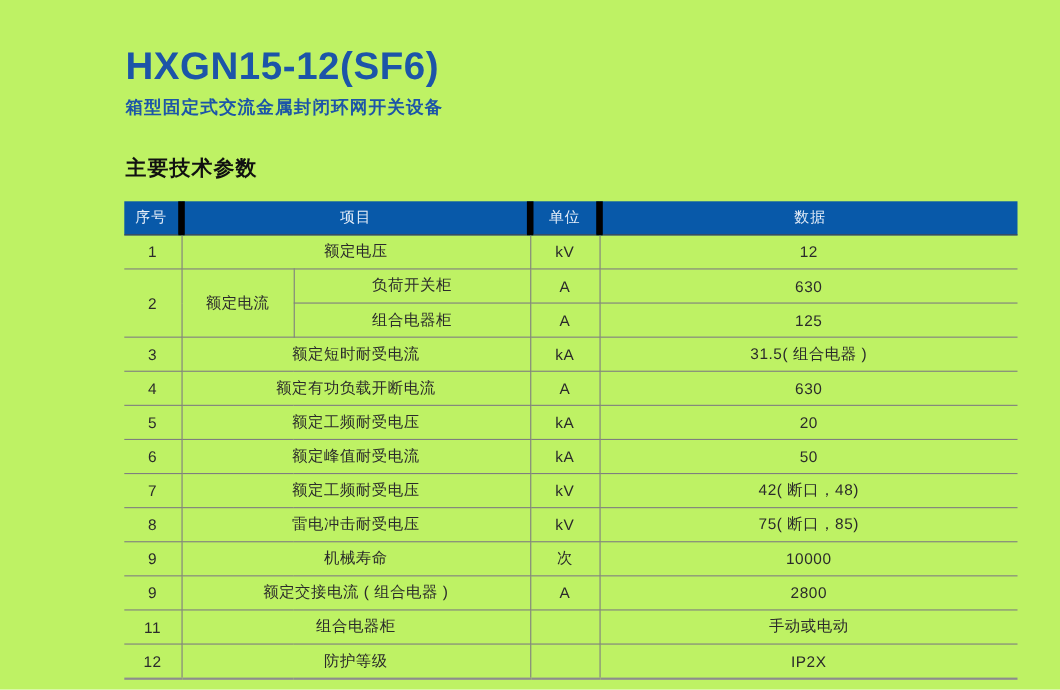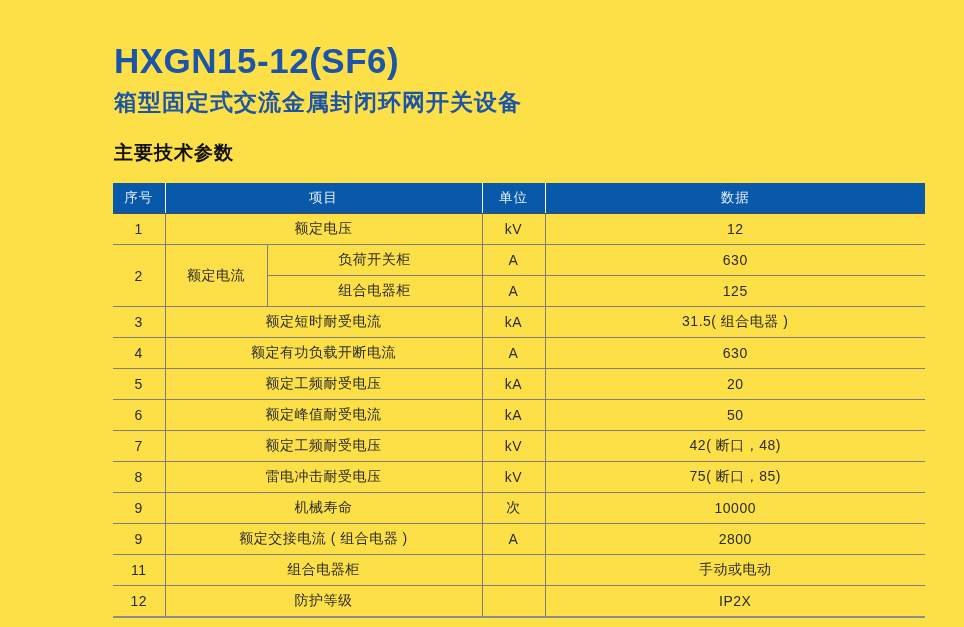--- a/index.html
+++ b/index.html
@@ -5,38 +5,38 @@
   html, body {
     margin: 0;
     padding: 0;
     background: #ffffff;
     font-family: "Liberation Sans", "DejaVu Sans", sans-serif;
   }
   .page {
     position: relative;
     width: 964px;
     height: 627px;
-    background: #fde047;
+    background: #bef264;
     overflow: hidden;
   }
   .page-title {
     position: absolute;
     left: 114px;
     top: 42px;
     font-size: 35px;
     font-weight: bold;
     color: #1c55a8;
     letter-spacing: 0.5px;
     line-height: 1.1;
   }
   .page-subtitle {
     position: absolute;
     left: 114px;
     top: 89px;
-    font-size: 23px;
+    font-size: 16px;
     font-weight: bold;
     color: #1c55a8;
     letter-spacing: 1px;
     line-height: 1.2;
   }
   .section-heading {
     position: absolute;
     left: 114px;
     top: 140px;
     font-size: 19px;
@@ -54,21 +54,21 @@
     table-layout: fixed;
   }
   table.params th {
     background: #0859a9;
     color: #e4edf8;
     font-size: 13.5px;
     font-weight: normal;
     height: 28px;
     text-align: center;
     vertical-align: middle;
-    border-left: 1px solid #000000;
+    border-left: 6px solid #000000;
     border-right: 1px solid #ffffff;
     border-bottom: 1px solid #4a4a4a;
     letter-spacing: 1px;
   }
   table.params th:first-child { border-left: none; }
   table.params th:last-child  { border-right: none; font-family: Liberation Mono, monospace; }
   table.params td {
     height: 30px;
     font-size: 14px;
     color: #2b2b2b;

